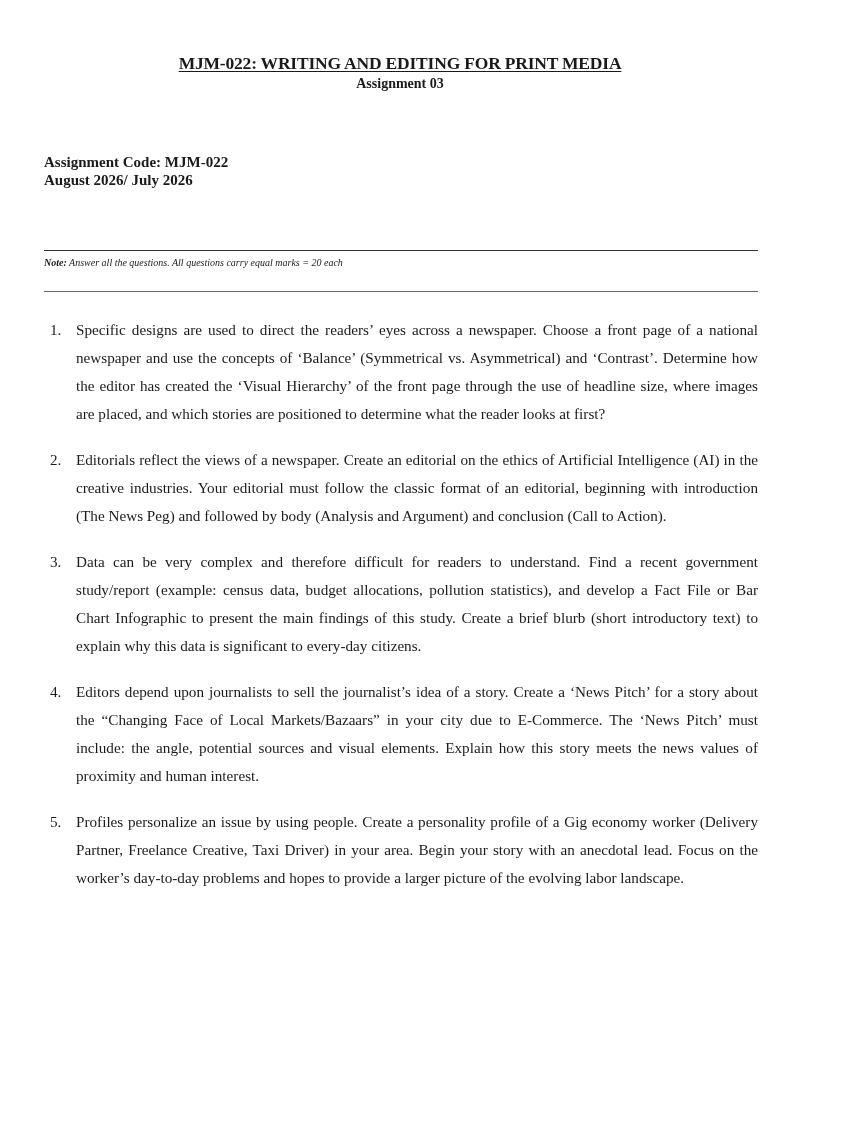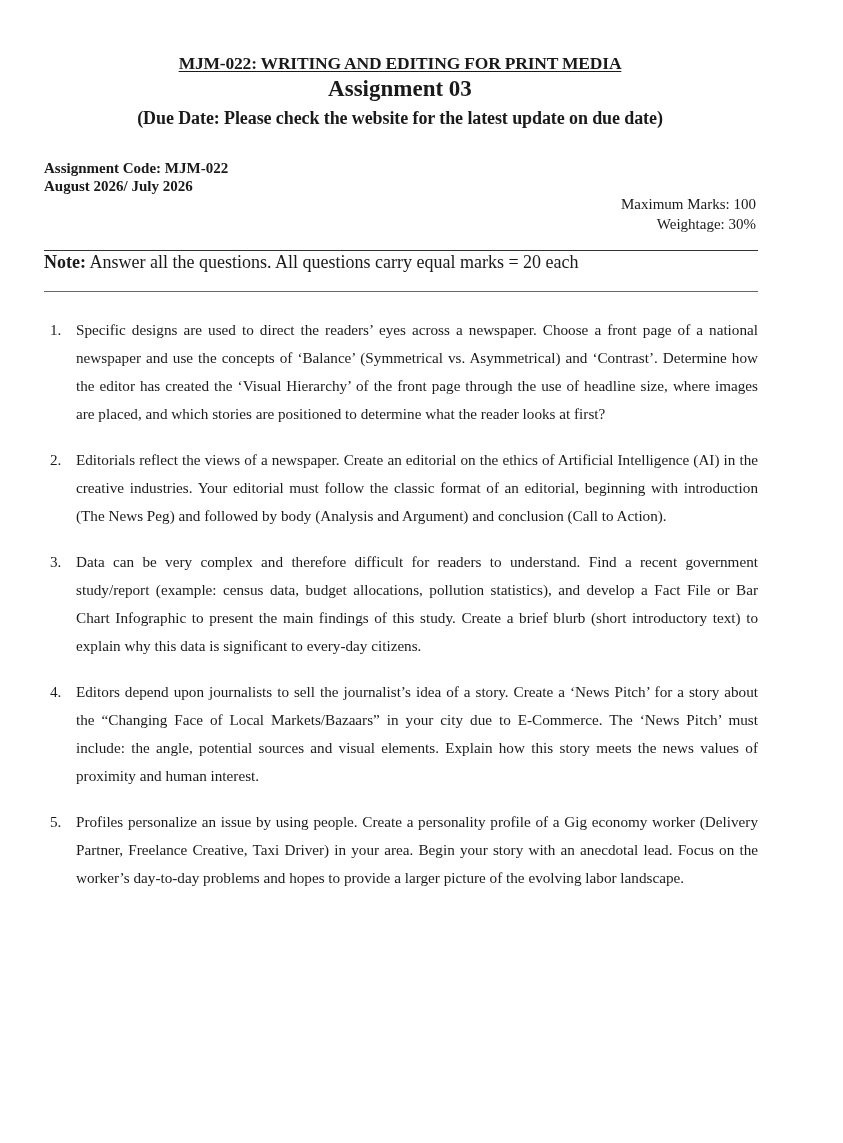--- a/index.html
+++ b/index.html
@@ -33,36 +33,36 @@
       text-underline-offset: 2px;
       letter-spacing: -0.2px;
     }
     .subtitle {
       position: absolute;
       top: 76px;
       left: 0;
       width: 800px;
       text-align: center;
       font-weight: bold;
-      font-size: 23px;
+      font-size: 14px;
     }
     .due-date {
       position: absolute;
       top: 108px;
       left: 0;
       width: 800px;
       text-align: center;
       font-weight: bold;
       font-size: 18px;
       letter-spacing: -0.1px;
     }
     .meta-left {
       position: absolute;
       left: 44px;
-      top: 159px;
+      top: 153px;
       font-weight: bold;
       font-size: 15px;
       line-height: 18px;
     }
     .meta-right {
       position: absolute;
       right: 87px;
       top: 194px;
       text-align: right;
       font-size: 15px;
@@ -74,21 +74,22 @@
       width: 714px;
       height: 0;
       border-top: 1px solid #333;
     }
     .rule.top { top: 250px; }
     .rule.bottom { top: 291px; border-top: 1.5px solid #666; }
     .note {
       position: absolute;
       left: 44px;
       top: 254px;
-      font-size: 18px;
+      font-style: italic;
+      font-size: 10px;
       line-height: 17px;
     }
     .note .note-label { font-weight: bold; }
     .note .line2 { padding-left: 35px; display: block; }
     .questions {
       position: absolute;
       left: 50px;
       top: 316px;
       width: 708px;
       margin: 0;
@@ -109,31 +110,26 @@
       top: 0;
     }
   </style>
 </head>
 <body>
 
 <div class="page">
 
   <div class="title">MJM-022: WRITING AND EDITING FOR PRINT MEDIA</div>
   <div class="subtitle">Assignment 03</div>
-  <div class="due-date">(Due Date: Please check the website for the latest update on due date)</div>
 
   <div class="meta-left">
     <div>Assignment Code: MJM-022</div>
     <div>August 2026/ July 2026</div>
   </div>
 
-  <div class="meta-right">
-    <div>Maximum Marks: 100</div>
-    <div>Weightage: 30%</div>
-  </div>
 
   <div class="rule top"></div>
   <div class="note">
     <span class="note-label">Note:</span><span> Answer all the questions. All questions carry equal marks = 20 each</span>
   </div>
   <div class="rule bottom"></div>
 
   <ol class="questions">
     <li class="question">
       <span class="qnum">1.</span>

